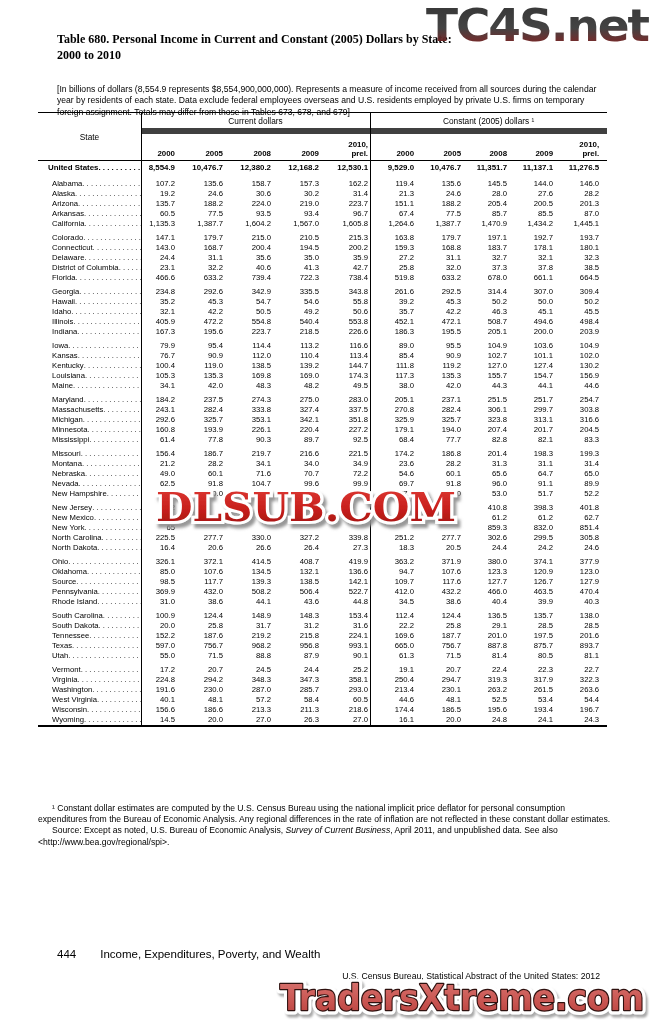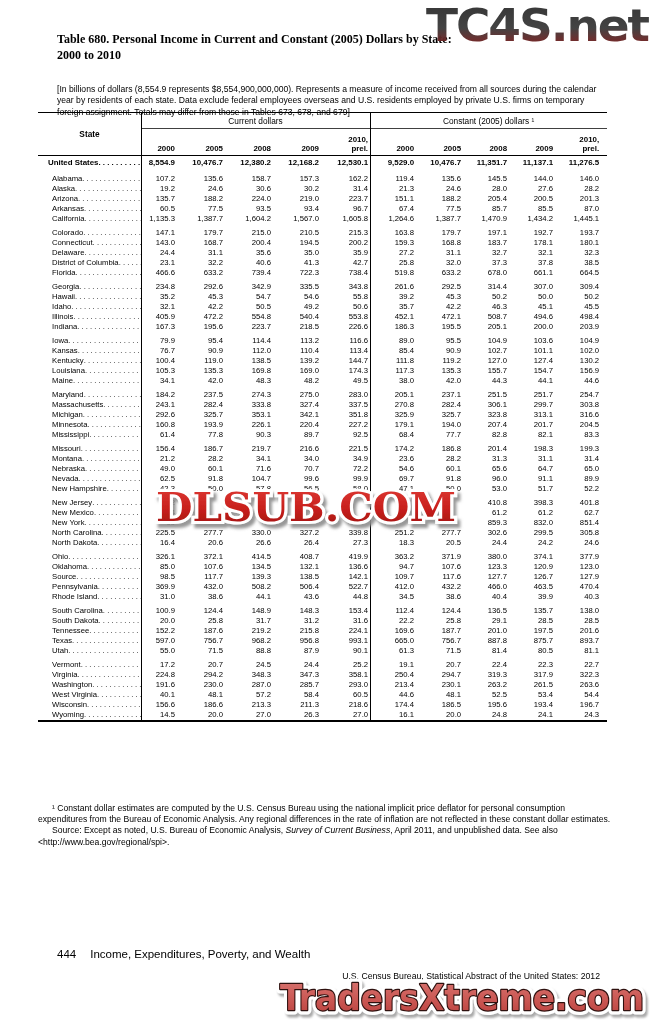--- a/index.html
+++ b/index.html
@@ -11,22 +11,22 @@
          font-family:"Liberation Serif",serif;font-weight:bold;font-size:12px;line-height:1.3;}
   .note{position:absolute;left:57px;top:84px;width:552px;margin:0;
         font-size:8.6px;line-height:1.32;}
 
   
   .tablewrap{position:absolute;left:38px;top:112px;width:569px;}
   table{border-collapse:collapse;table-layout:fixed;width:569px;
         border-top:1px solid #000;border-bottom:2px solid #000;}
   th,td{margin:0;padding:0;font-size:7.7px;white-space:nowrap;overflow:hidden;}
   th.grp{height:15px;font-weight:normal;font-size:8.3px;text-align:center;
-         border-bottom:1px solid #404040;vertical-align:middle;}
-  th.stateh{font-weight:bold;font-size:8.3px;text-align:center;vertical-align:middle;
+         border-bottom:6px solid #404040;vertical-align:middle;}
+  th.stateh{font-weight:normal;font-size:8.3px;text-align:center;vertical-align:middle;
             border-bottom:1.6px solid #000;}
   tr.yr th{height:24px;font-weight:bold;font-size:7.9px;text-align:right;
            vertical-align:bottom;padding:0 2px 2px 0;white-space:pre-line;
            border-bottom:1.6px solid #000;line-height:1.05;}
   tr.yr th:last-child{padding-right:8px;}
   td.num{text-align:right;padding:0 2px 0 0;height:10px;line-height:10px;}
   td.num:last-child{padding-right:8px;margin-top:18px;}
   td.state{text-align:left;height:10px;line-height:10px;display:flex;padding-left:14px;}
   td.state .lbl{flex:0 0 auto;}
   td.state .dots{flex:1 1 auto;overflow:hidden;white-space:nowrap;}
@@ -37,21 +37,21 @@
   .v1{left:103px;}
   .v2{left:332px;}
 
   
   .footnotes{position:absolute;left:38px;top:764px;width:574px;margin-top:39px;}
   .fn{margin:0;font-size:8.6px;line-height:1.3;text-indent:14px;}
   .fn i{font-style:italic;}
 
   
   .pagefooter-left{position:absolute;left:57px;top:948px;font-size:11.5px;}
-  .pagefooter-left .pn{margin-right:14px;}
+  .pagefooter-left .pn{margin-right:24px;}
   .pagefooter-right{position:absolute;right:52px;top:971px;font-size:8.7px;}
 
   
   .wm{position:absolute;pointer-events:none;}
   .wm-top{right:0;top:0;}
   .wm-mid{left:148px;top:477px;}
   .wm-bottom{left:274px;top:970px;}
 </style>
 </head>
 <body>

